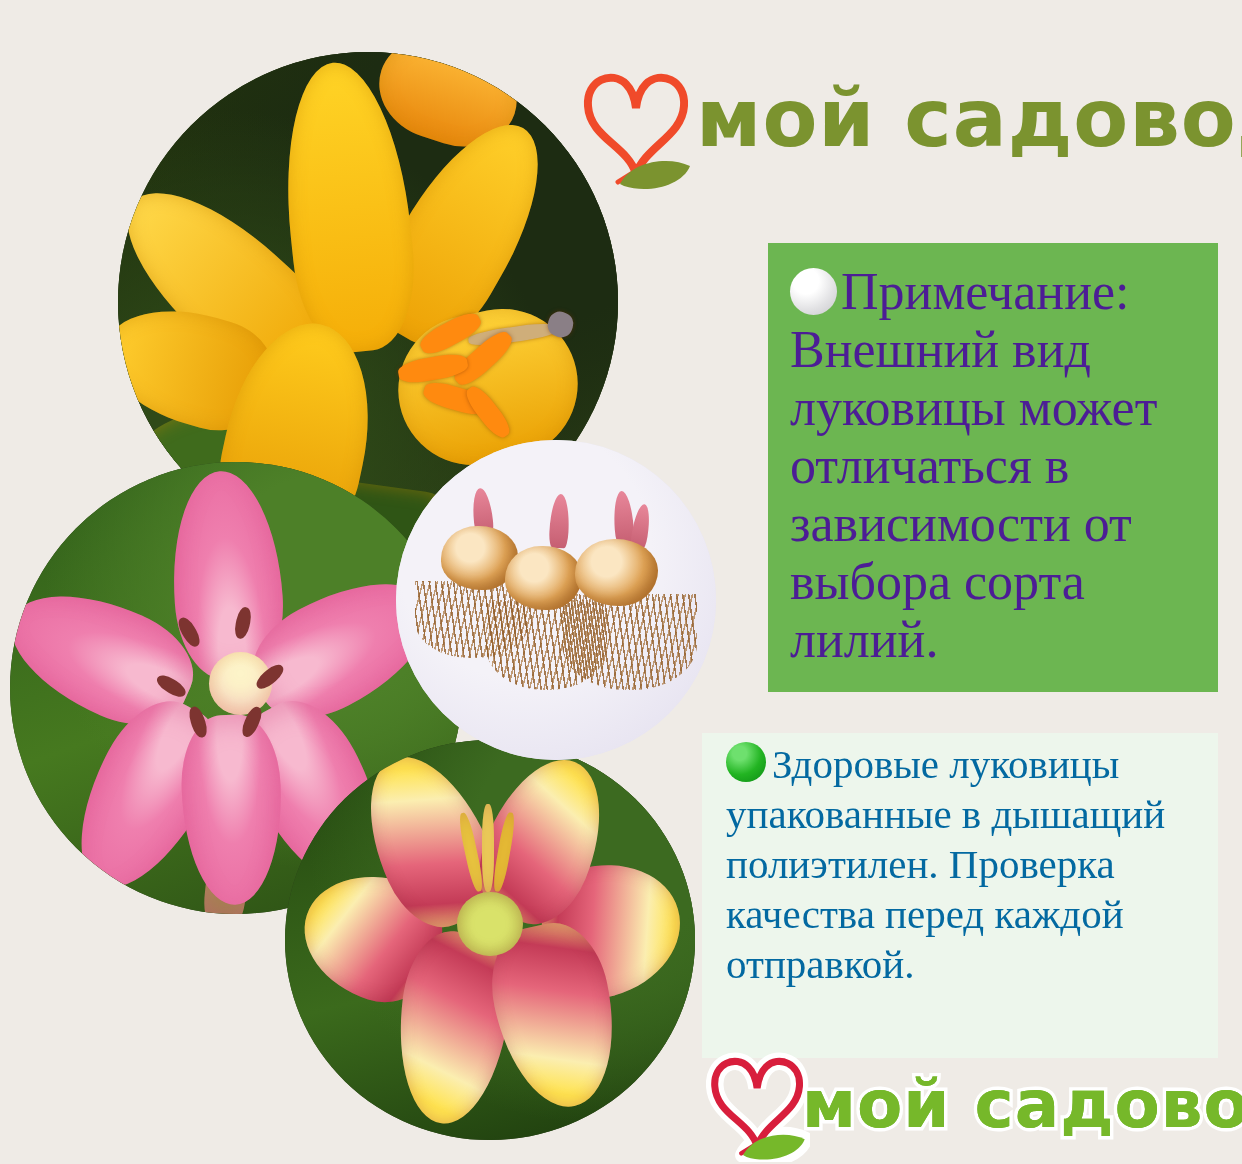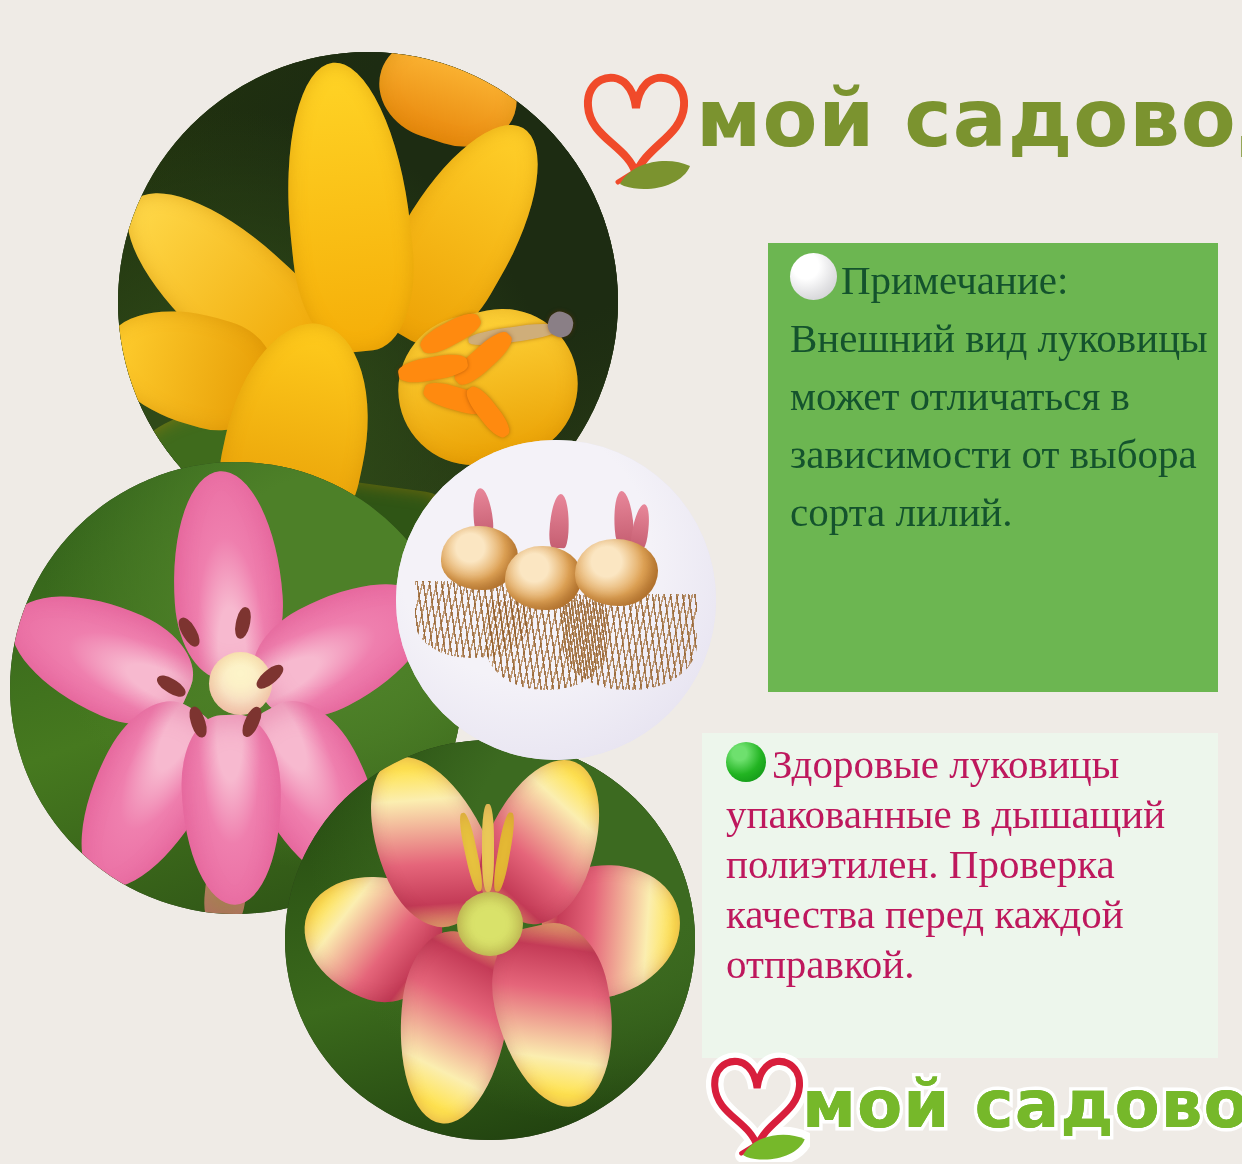--- a/index.html
+++ b/index.html
@@ -145,41 +145,41 @@
     -webkit-text-stroke:0;
   }
   .heart-mark{position:absolute;}
 
   
   #note-box{
     position:absolute;left:768px;top:243px;width:450px;height:449px;
     background:#6cb651;z-index:8;
   }
   #note-box .note-text{
-    position:absolute;left:22px;top:8px;right:10px;
-    color:#14532d;
-    font-size:41px;
+    position:absolute;left:22px;top:20px;right:10px;
+    color:#4c1d95;
+    font-size:52px;
     line-height:58px;
     font-family:"Liberation Serif", serif;
   }
   .sphere-white{
     display:inline-block;vertical-align:-6px;
     width:47px;height:47px;border-radius:50%;
     background:radial-gradient(circle at 34% 28%, #ffffff 0 28%, #e2e2e4 62%, #c6c6ca 100%);
     margin-right:4px;
   }
 
   
   #packing-box{
     position:absolute;left:702px;top:733px;width:516px;height:325px;
     background:#edf6ec;z-index:8;
   }
   #packing-box .pack-text{
     position:absolute;left:24px;top:6px;right:10px;
-    color:#be185d;
+    color:#0369a1;
     font-size:41px;
     line-height:50px;
     font-family:"Liberation Serif", serif;
   }
   .sphere-green{
     display:inline-block;vertical-align:-4px;
     width:40px;height:40px;border-radius:50%;
     background:radial-gradient(circle at 34% 28%, #6ee06e 0 18%, #22b422 55%, #0b8a14 100%);
     margin-right:6px;
   }

